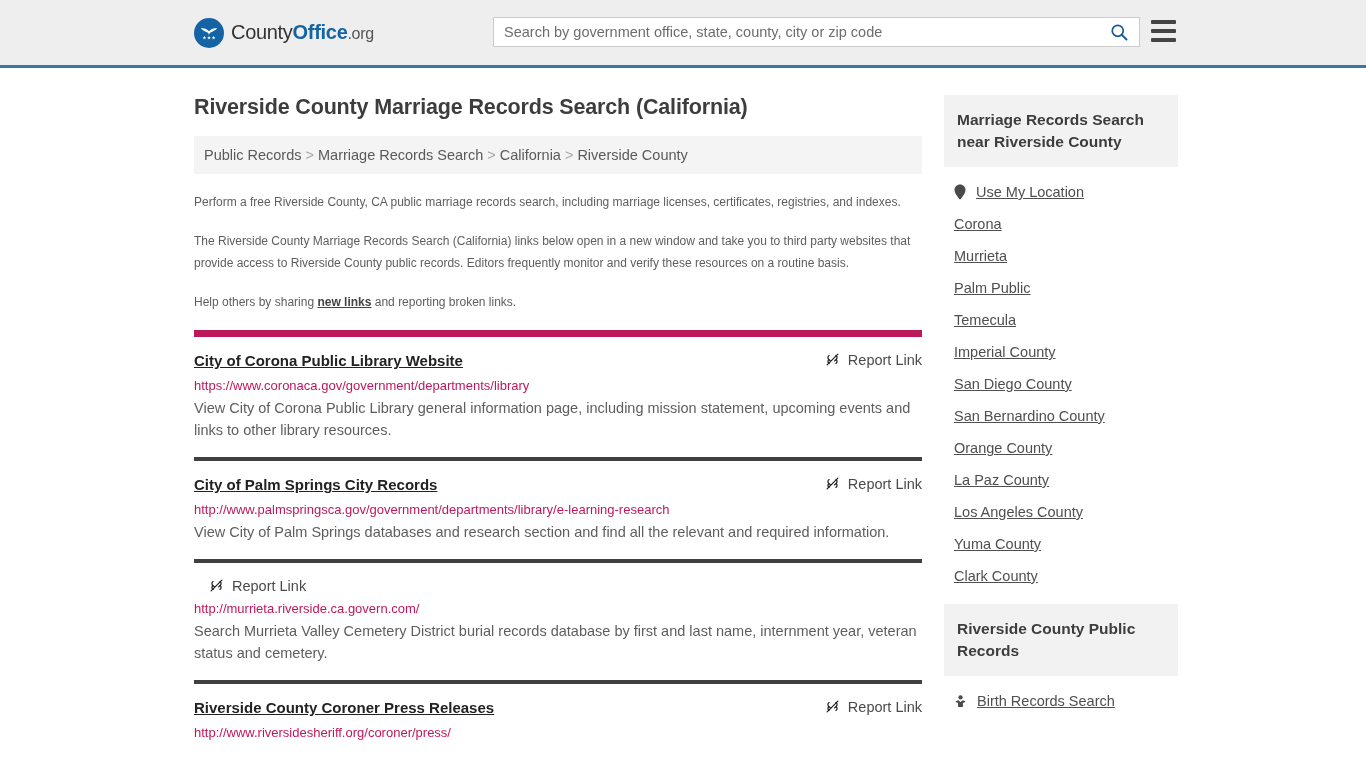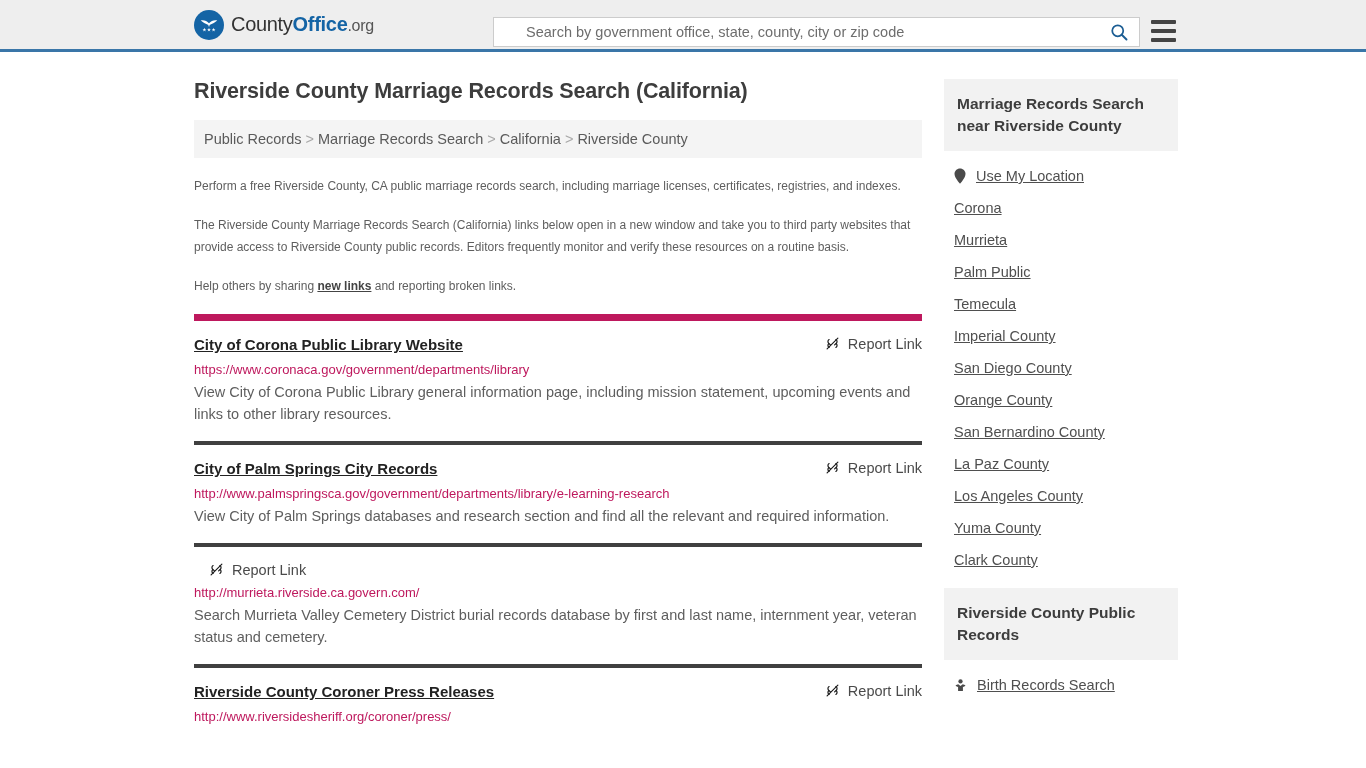--- a/index.html
+++ b/index.html
@@ -8,21 +8,21 @@
     width: 1366px;
     height: 768px;
     overflow: hidden;
     background: #ffffff;
     font-family: "Liberation Sans", sans-serif;
     color: #444444;
   }
 
   
   .site-header {
-    height: 52px;
+    height: 68px;
     background: #eeeeee;
     border-bottom: 3px solid #3a76a8;
     display: flex;
     align-items: center;
     position: relative;
   }
   .brand {
     display: flex;
     align-items: center;
     margin-left: 194px;
@@ -50,21 +50,20 @@
   .search-wrap {
     position: absolute;
     left: 493px;
     top: 17px;
     width: 647px;
     height: 30px;
     background: #ffffff;
     border: 1px solid #cccccc;
     display: flex;
     align-items: center;
-    padding-left: 22px;
   }
   .search-input {
     flex: 1;
     border: 0;
     outline: 0;
     height: 100%;
     padding: 0 10px;
     font-family: "Liberation Sans", sans-serif;
     font-size: 14.5px;
     color: #555555;
@@ -371,24 +370,24 @@
           <div class="side-link-row">
             <a href="#">Temecula</a>
           </div>
           <div class="side-link-row">
             <a href="#">Imperial County</a>
           </div>
           <div class="side-link-row">
             <a href="#">San Diego County</a>
           </div>
           <div class="side-link-row">
+            <a href="#">San Bernardino County</a>
+          </div>
+          <div class="side-link-row">
             <a href="#">Orange County</a>
-          </div>
-          <div class="side-link-row">
-            <a href="#">San Bernardino County</a>
           </div>
           <div class="side-link-row">
             <a href="#">La Paz County</a>
           </div>
           <div class="side-link-row">
             <a href="#">Los Angeles County</a>
           </div>
           <div class="side-link-row">
             <a href="#">Yuma County</a>
           </div>

